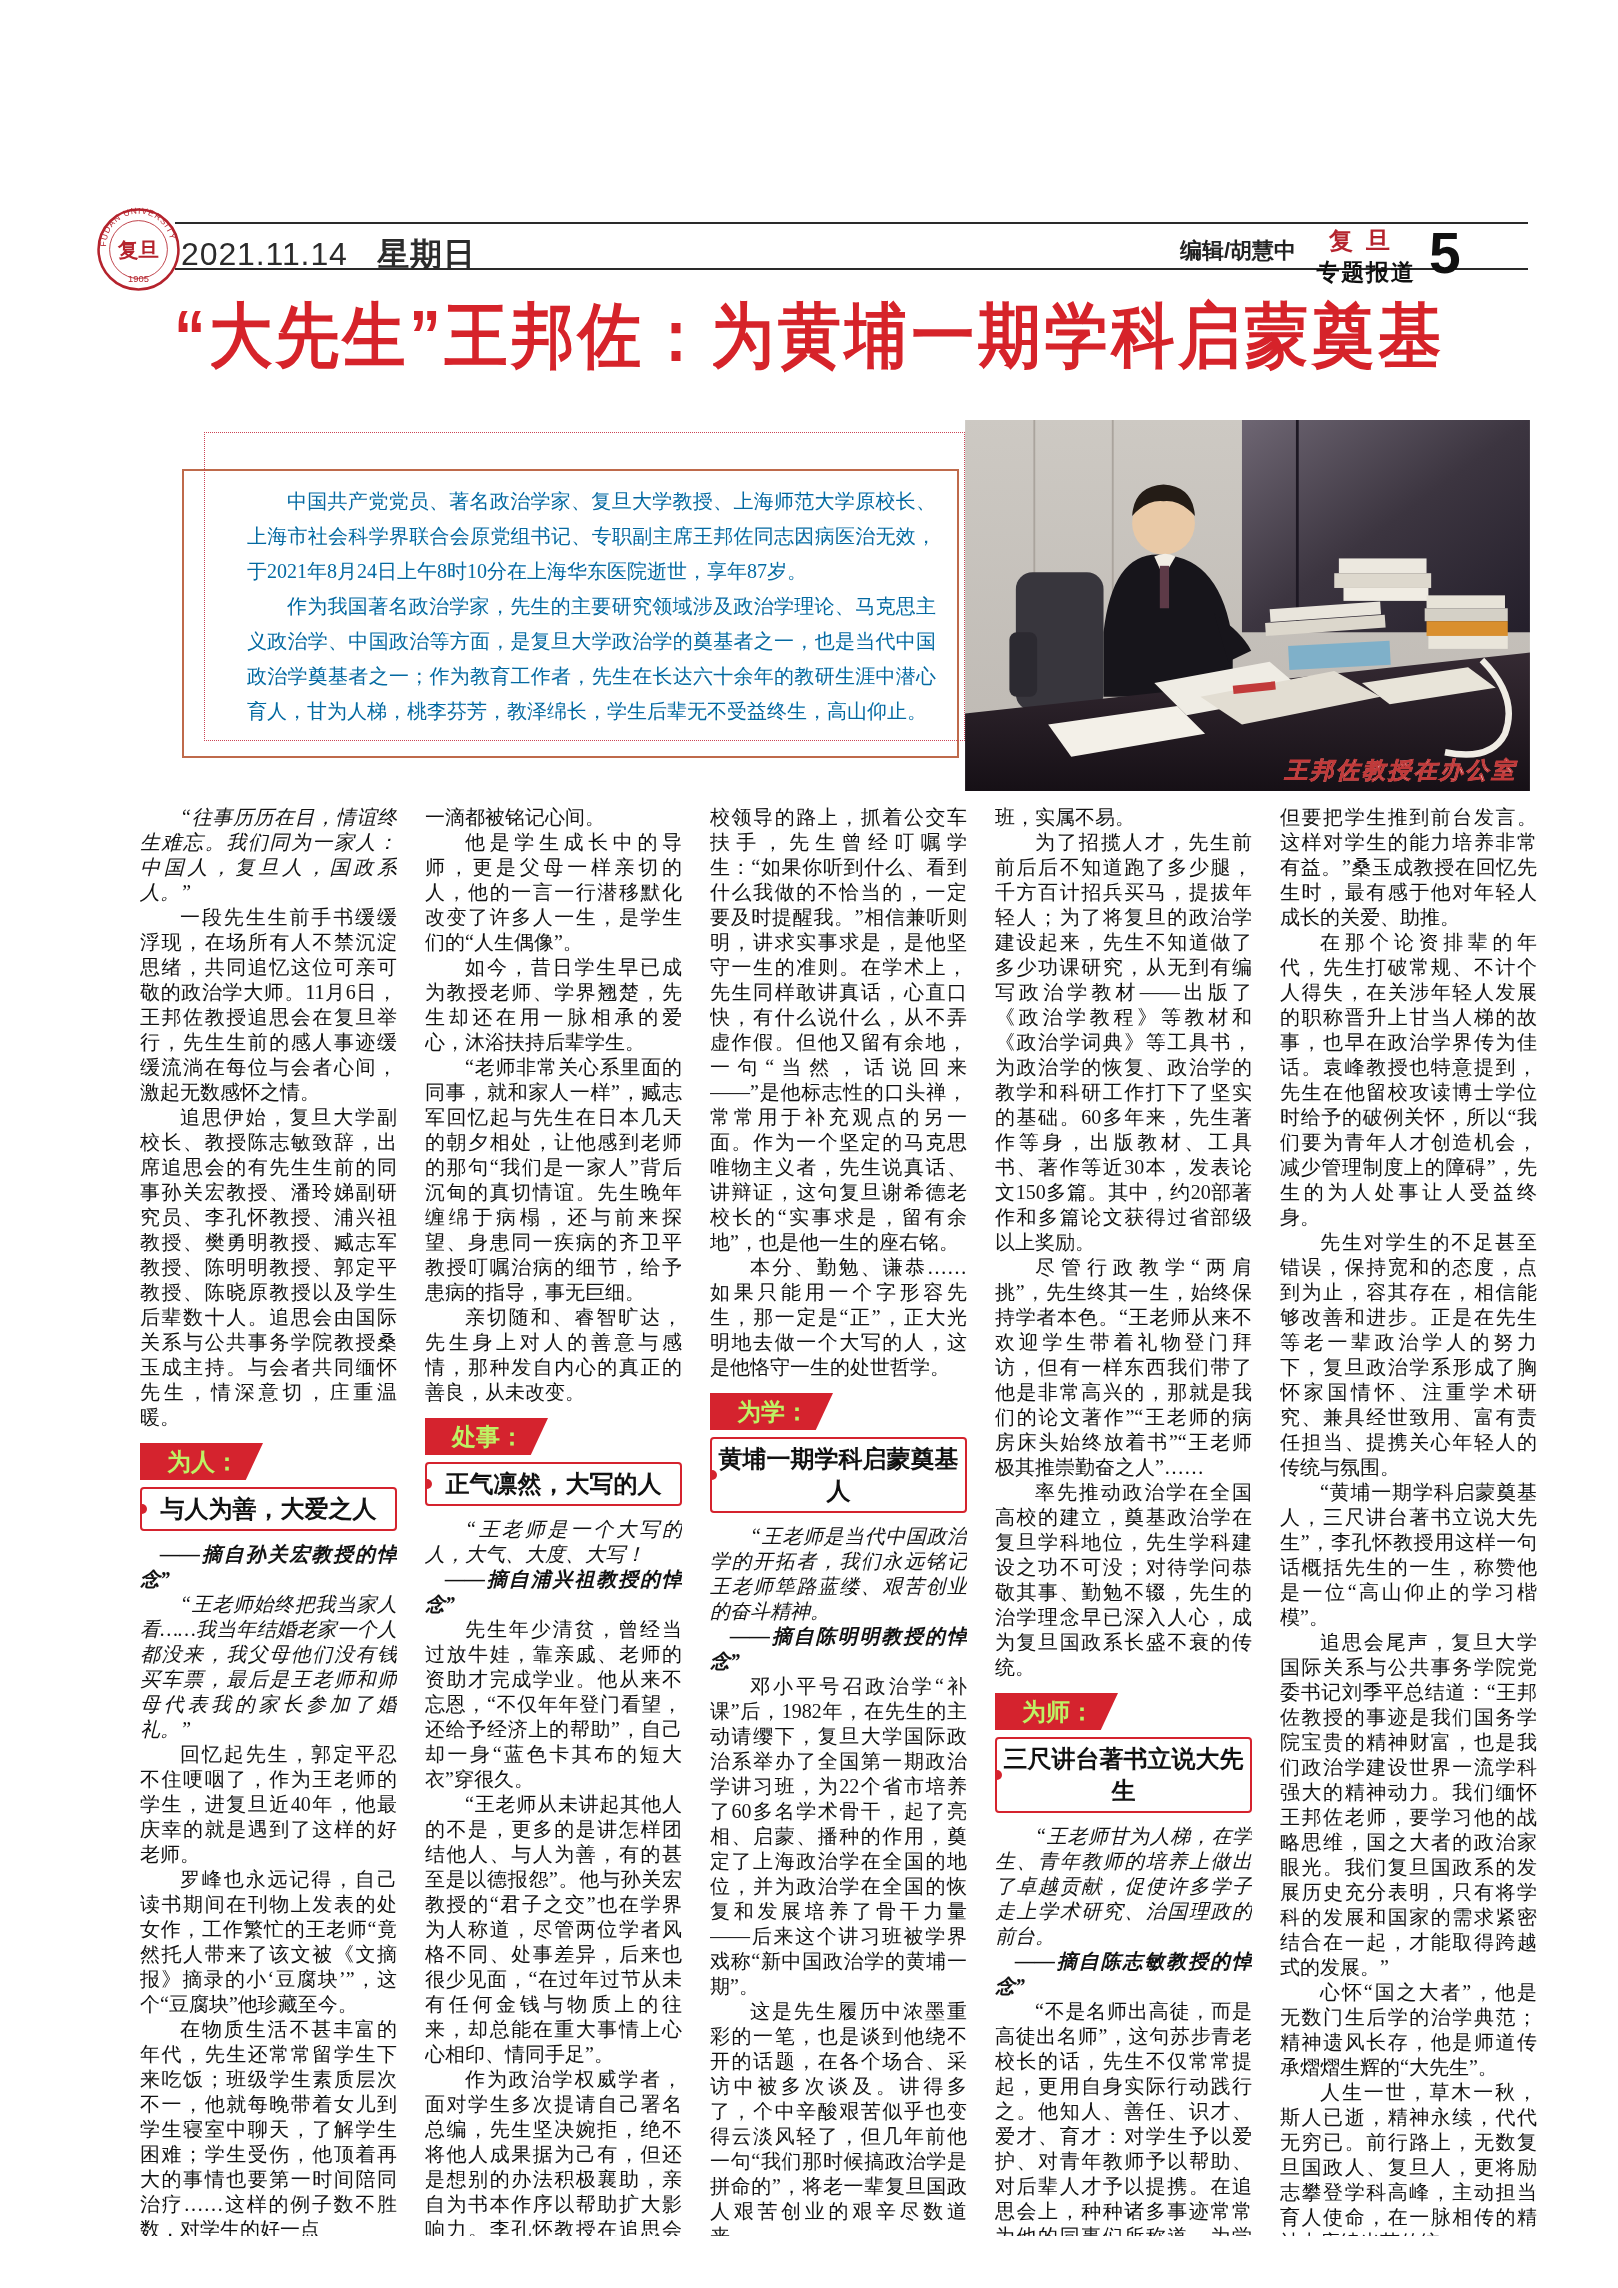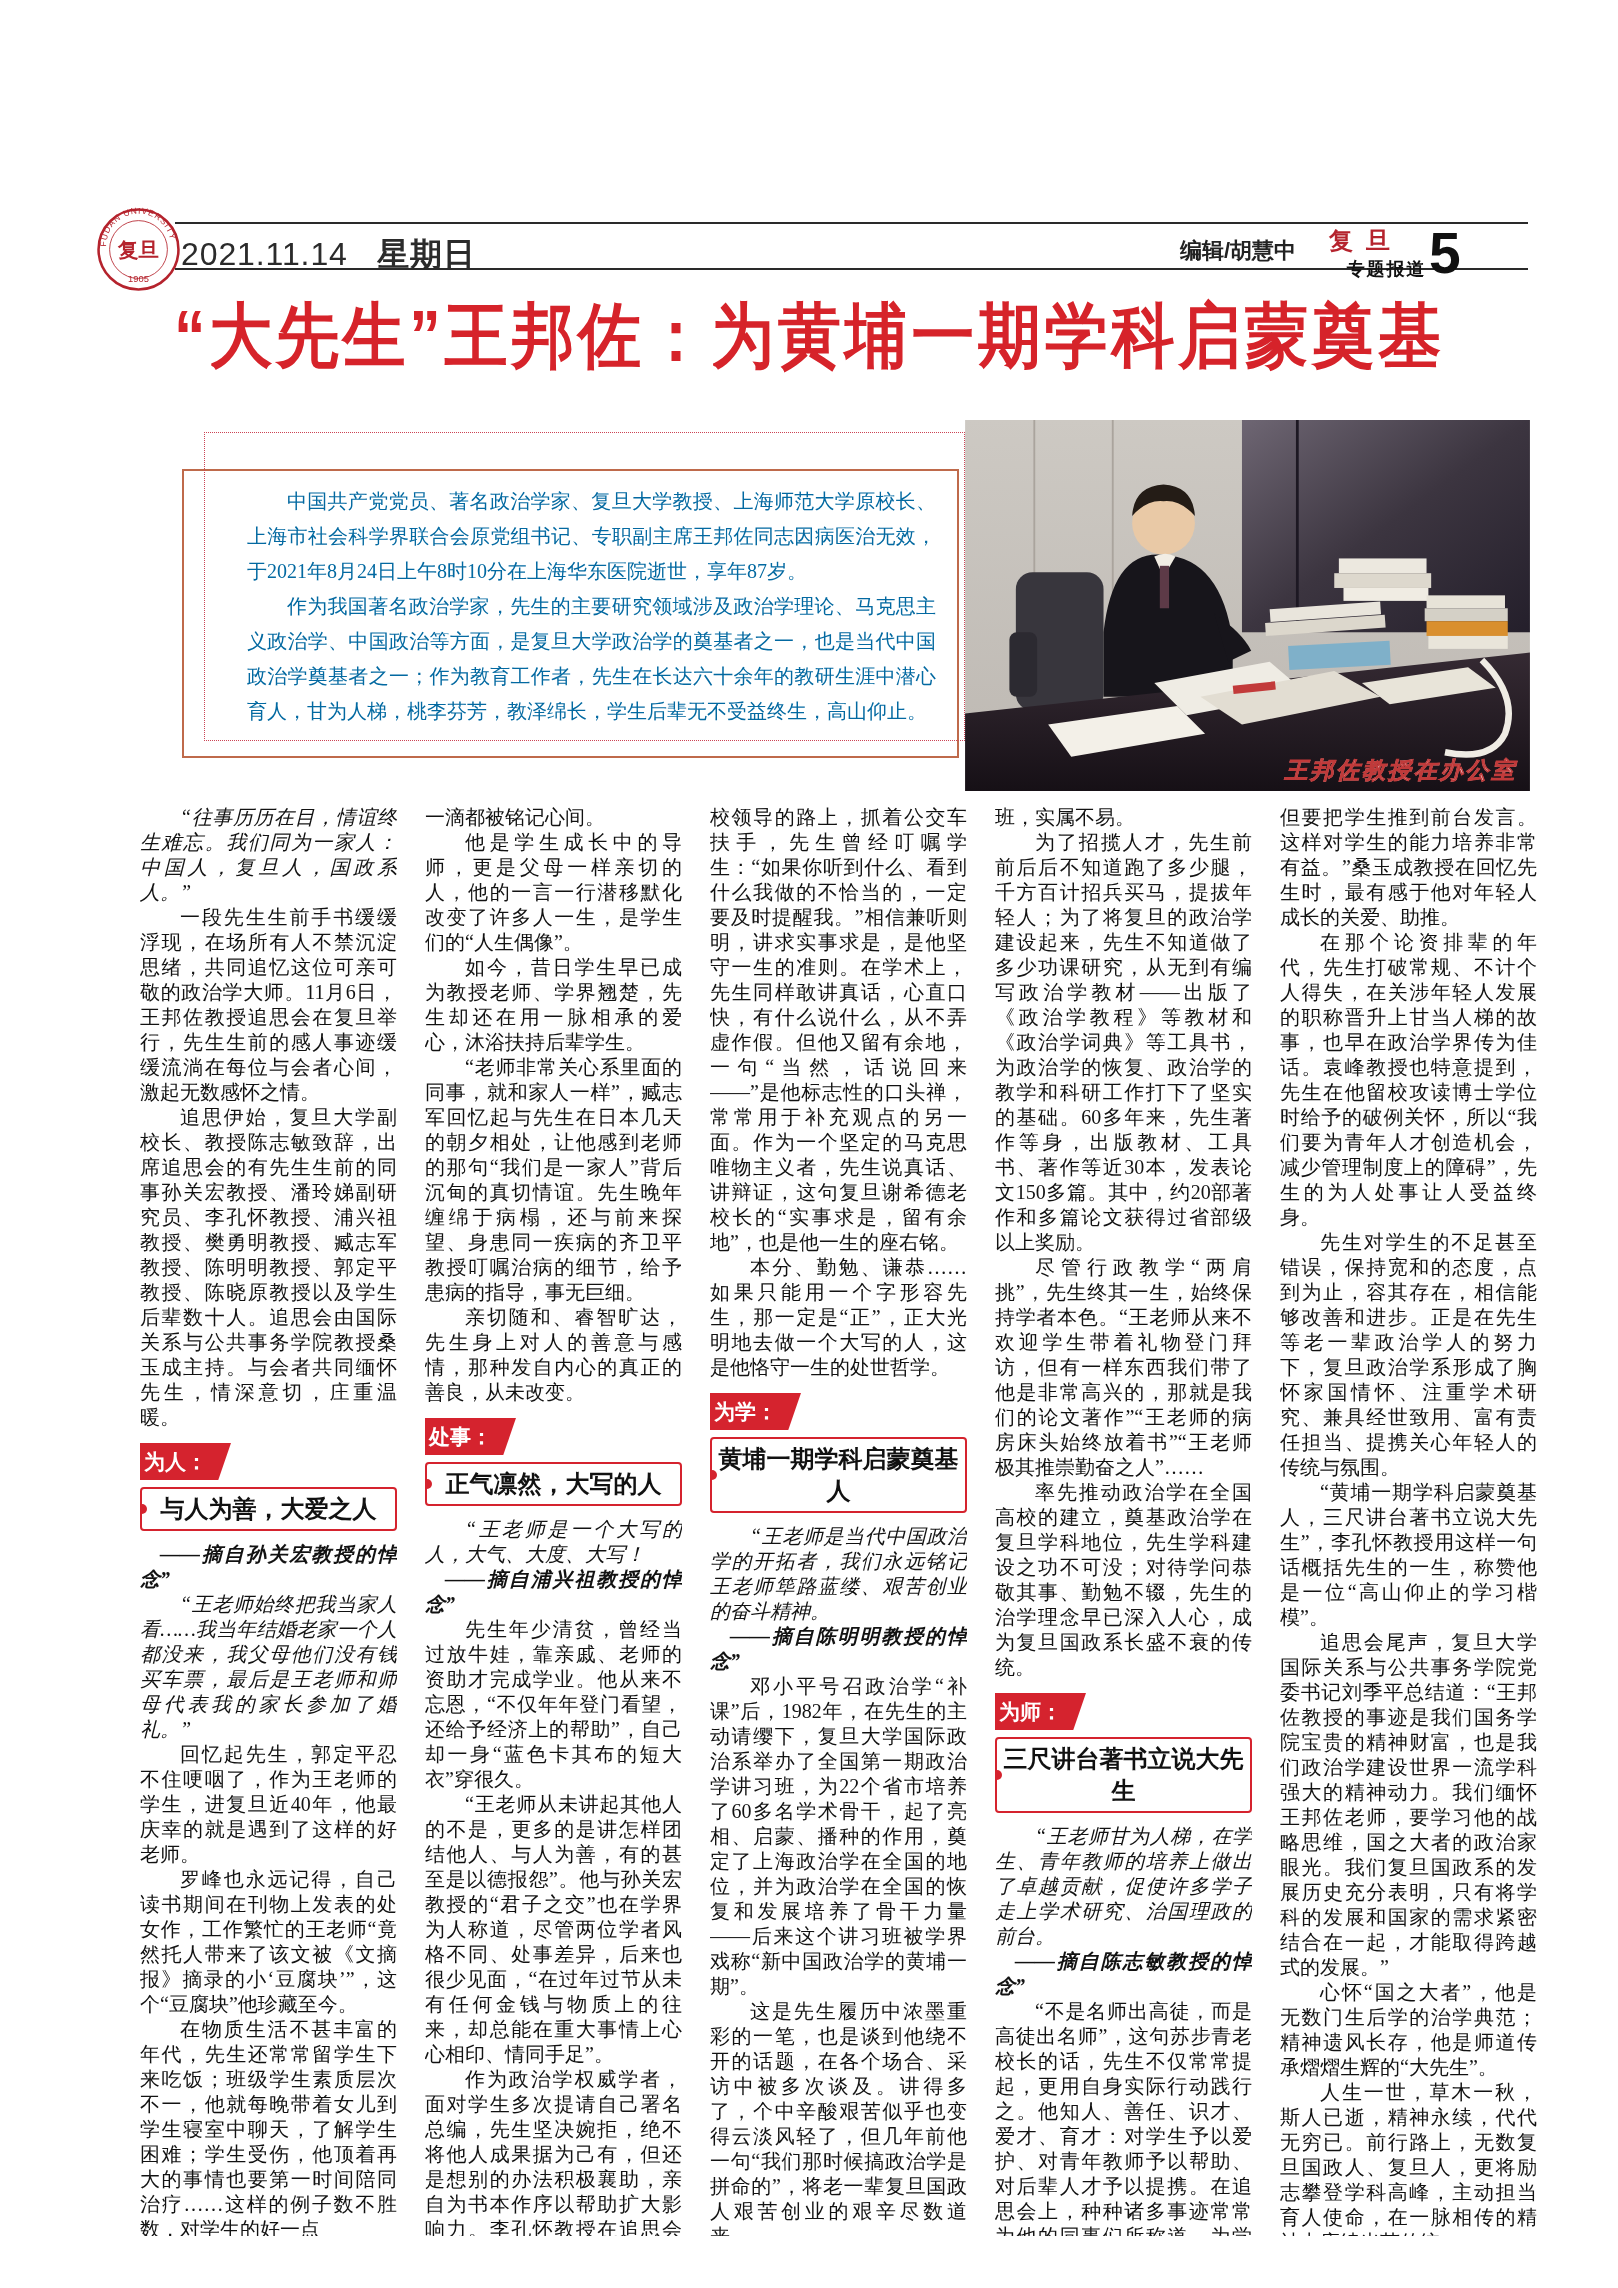--- a/index.html
+++ b/index.html
@@ -11,22 +11,22 @@
   .hrule{position:absolute;height:1.8px;background:#2a2a2a;}
   #rule-top{left:175px;top:222px;width:1353px;}
   #rule-bottom{left:175px;top:268px;width:1353px;}
   #date-line{position:absolute;left:181px;top:233px;font-family:"Liberation Sans",sans-serif;
              font-size:32px;letter-spacing:0.9px;color:#2b2b2b;}
   #editor{position:absolute;left:1180px;top:236px;font-family:"Liberation Sans",sans-serif;
           font-size:22px;font-weight:bold;color:#222;}
   #masthead{position:absolute;left:1306px;top:225px;width:120px;text-align:center;}
   #masthead .fd{color:#b5232d;font-weight:bold;font-size:24px;letter-spacing:13px;
                 font-family:"Liberation Serif",serif;}
-  #masthead .sec{font-family:"Liberation Sans",sans-serif;font-weight:bold;font-size:18px;
-                 color:#111;margin-top:0px;letter-spacing:1.8px;text-align:right;}
+  #masthead .sec{font-family:"Liberation Sans",sans-serif;font-weight:bold;font-size:23px;
+                 color:#111;margin-top:0px;letter-spacing:1.8px;}
   #page-num{position:absolute;left:1429px;top:220px;font-family:"Liberation Sans",sans-serif;
             font-weight:bold;font-size:57px;color:#111;}
 
   
   #headline{position:absolute;left:0;top:293px;width:1619px;text-align:center;
             font-family:"Liberation Sans",sans-serif;font-weight:900;font-size:63px;
             color:#d6232a;letter-spacing:3.7px;transform:scaleY(1.12);white-space:nowrap;}
 
   
   #box-solid{position:absolute;left:182px;top:469px;width:773px;height:285px;
@@ -42,22 +42,22 @@
 
   
   #body{position:absolute;left:140px;top:805px;width:1392px;height:1431px;display:flex;gap:28px;}
   .col{width:257px;flex:0 0 257px;overflow:hidden;}
   .col p{margin:0;font-size:20px;line-height:25px;text-align:justify;color:#121212;}
   .col p.n{text-indent:2em;}
   .col p.q{font-style:italic;text-indent:2em;}
   .col p.a{font-style:italic;font-weight:bold;text-indent:1em;}
 
   .marker{margin:13px 0 11px 0;}
-  .tag{display:inline-block;background:#d5232e;color:#ffffff;font-family:"Liberation Sans",sans-serif;
-       font-weight:bold;font-size:21px;line-height:37px;padding:0 24px 0 4px;
+  .tag{display:inline-block;background:#d5232e;color:#bef264;font-family:"Liberation Sans",sans-serif;
+       font-weight:bold;font-size:24px;line-height:37px;padding:0 24px 0 27px;
        clip-path:polygon(0 0,100% 0,86% 100%,0 100%);} 
   .pill{position:relative;margin-top:7.4px;border:2.8px solid #d5232e;border-radius:4px;
         padding:3.7px 5.5px;text-align:center;font-family:"Liberation Sans",sans-serif;
         font-weight:bold;font-size:24px;color:#111;}
   .pill .dot{position:absolute;left:-5.5px;top:50%;margin-top:-4.6px;width:10px;height:10px;
              border-radius:50%;background:#d5232e;}
 </style>
 </head>
 <body>
 

